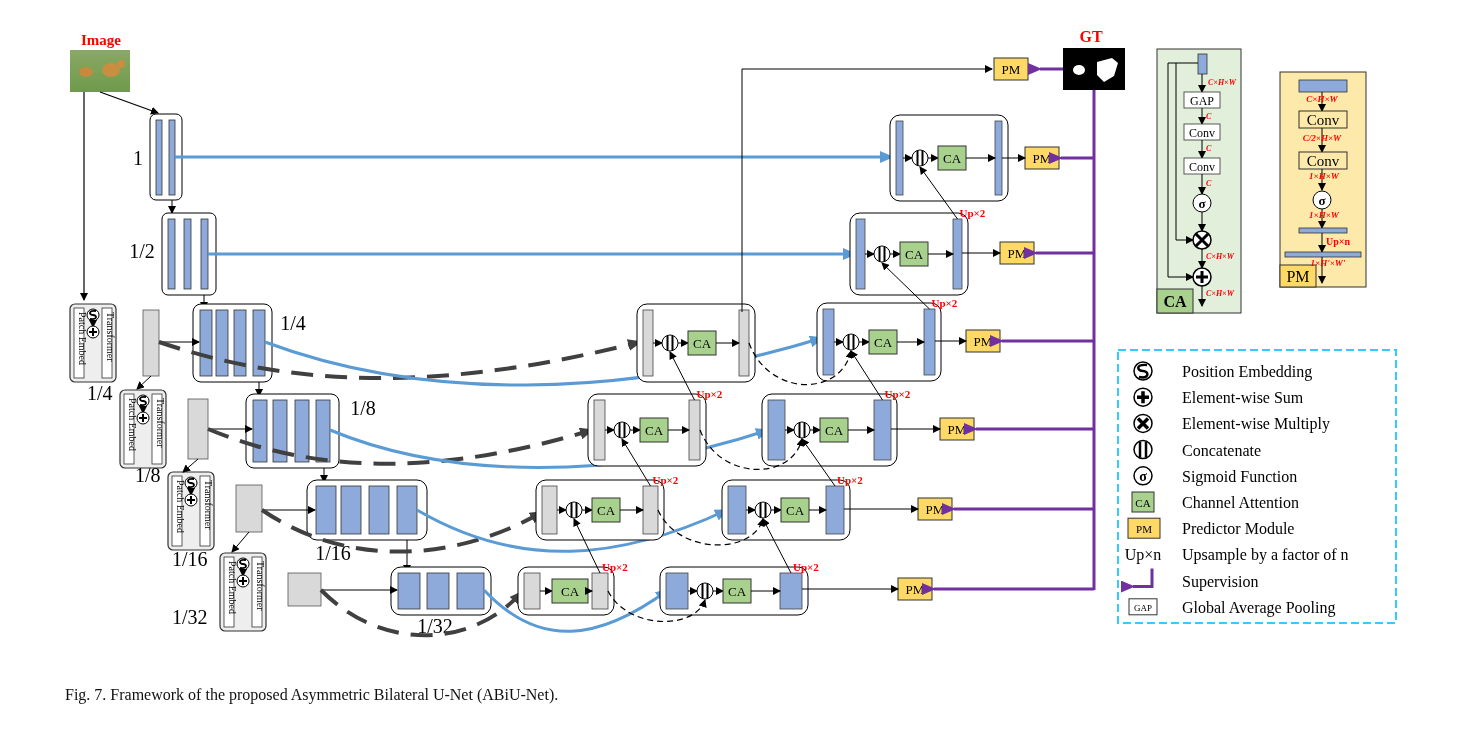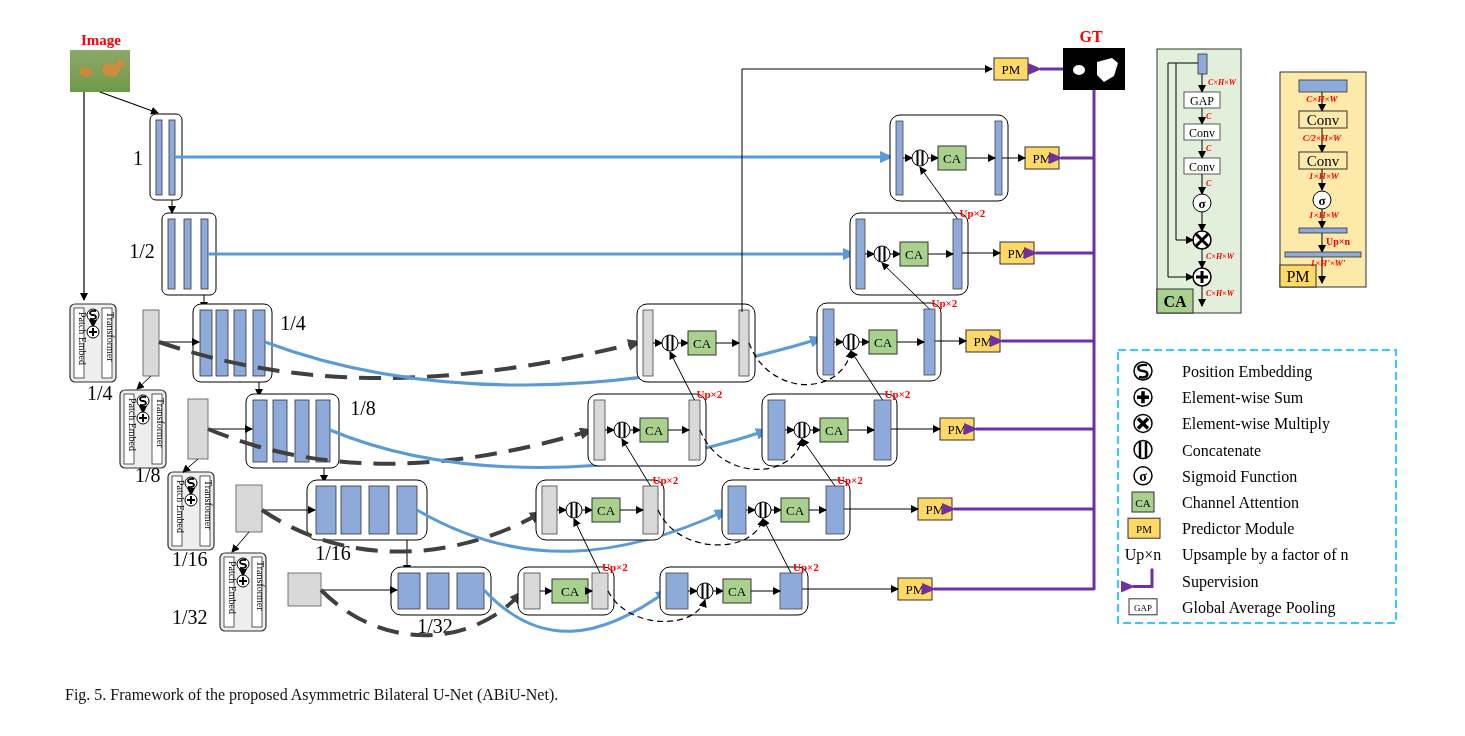--- a/index.html
+++ b/index.html
@@ -574,13 +574,13 @@
       <g>
         <g>
           <rect x="1129" y="598.8" width="28" height="16" fill="#fff" stroke="#333" stroke-width="1"></rect>
           <text x="1143" y="610.8" font-size="9" text-anchor="middle" class="t">GAP</text>
         </g>
         <text x="1182" y="612.8" font-size="16" class="t">Global Average Pooling</text>
       </g>
     </g>
 </svg>
 
-<div class="caption">Fig. 5.  Framework of the proposed Asymmetric Bilateral U-Net (ABiU-Net).</div>
+<div class="caption">Fig. 7.  Framework of the proposed Asymmetric Bilateral U-Net (ABiU-Net).</div>
 
 </body></html>

